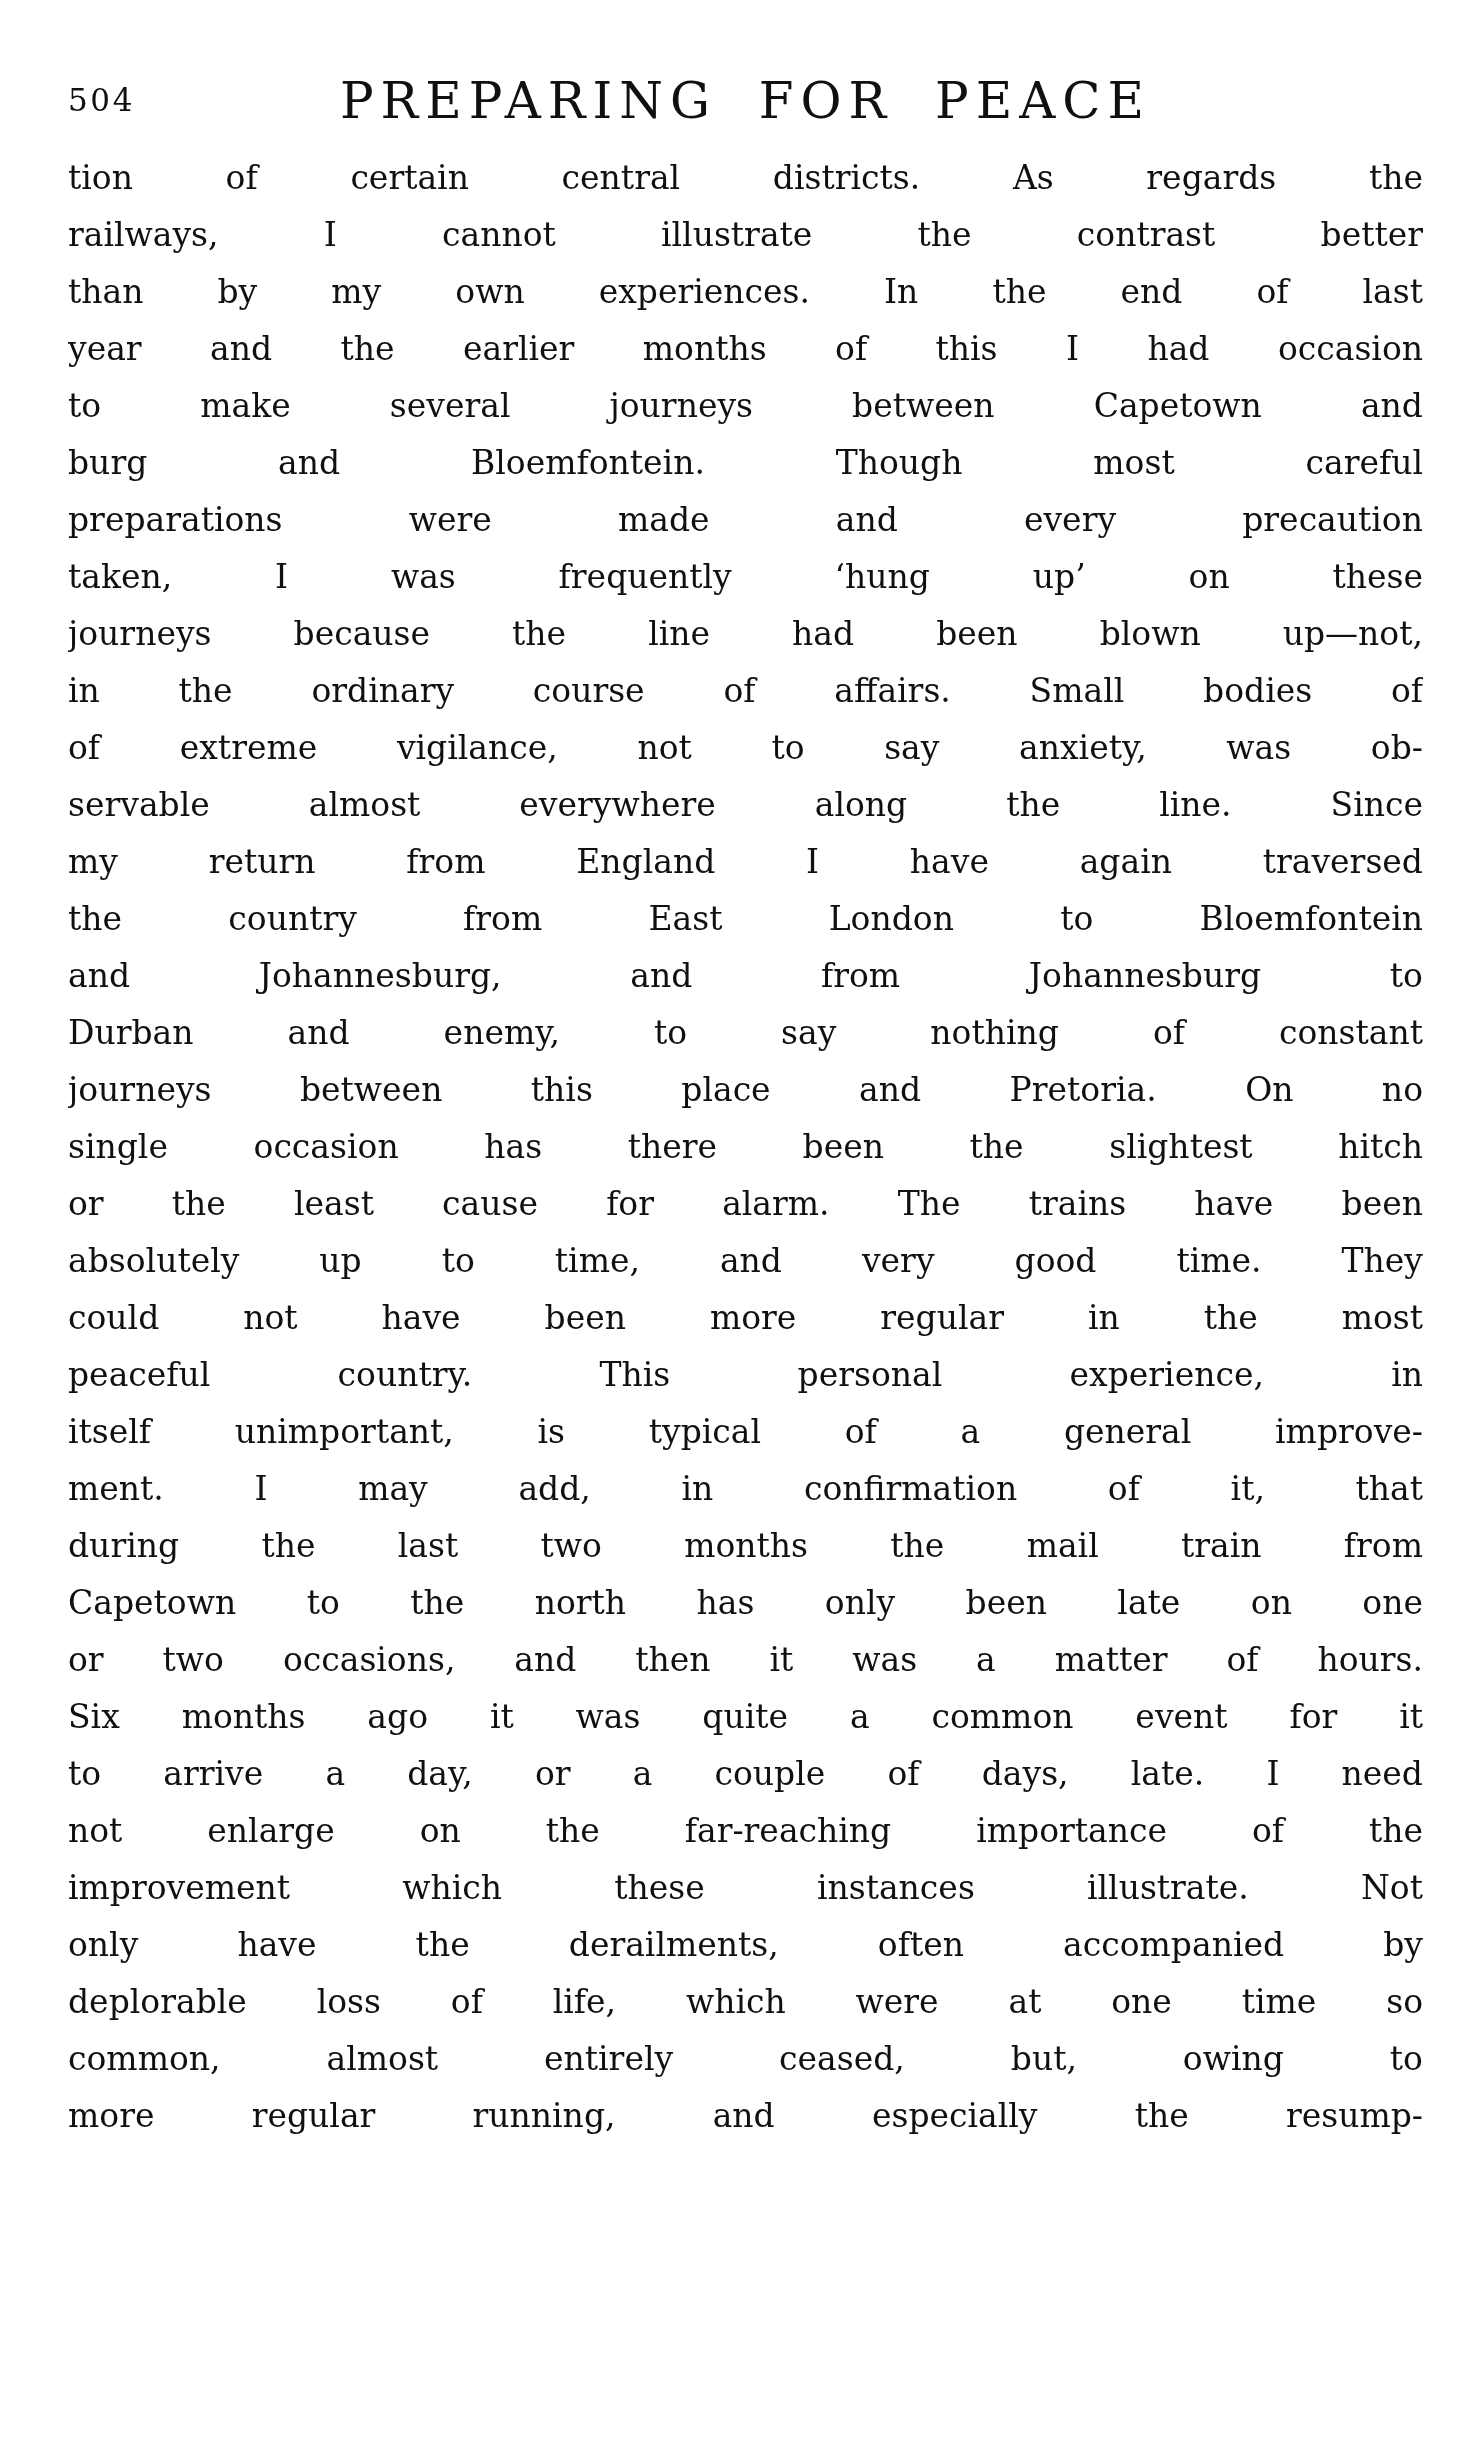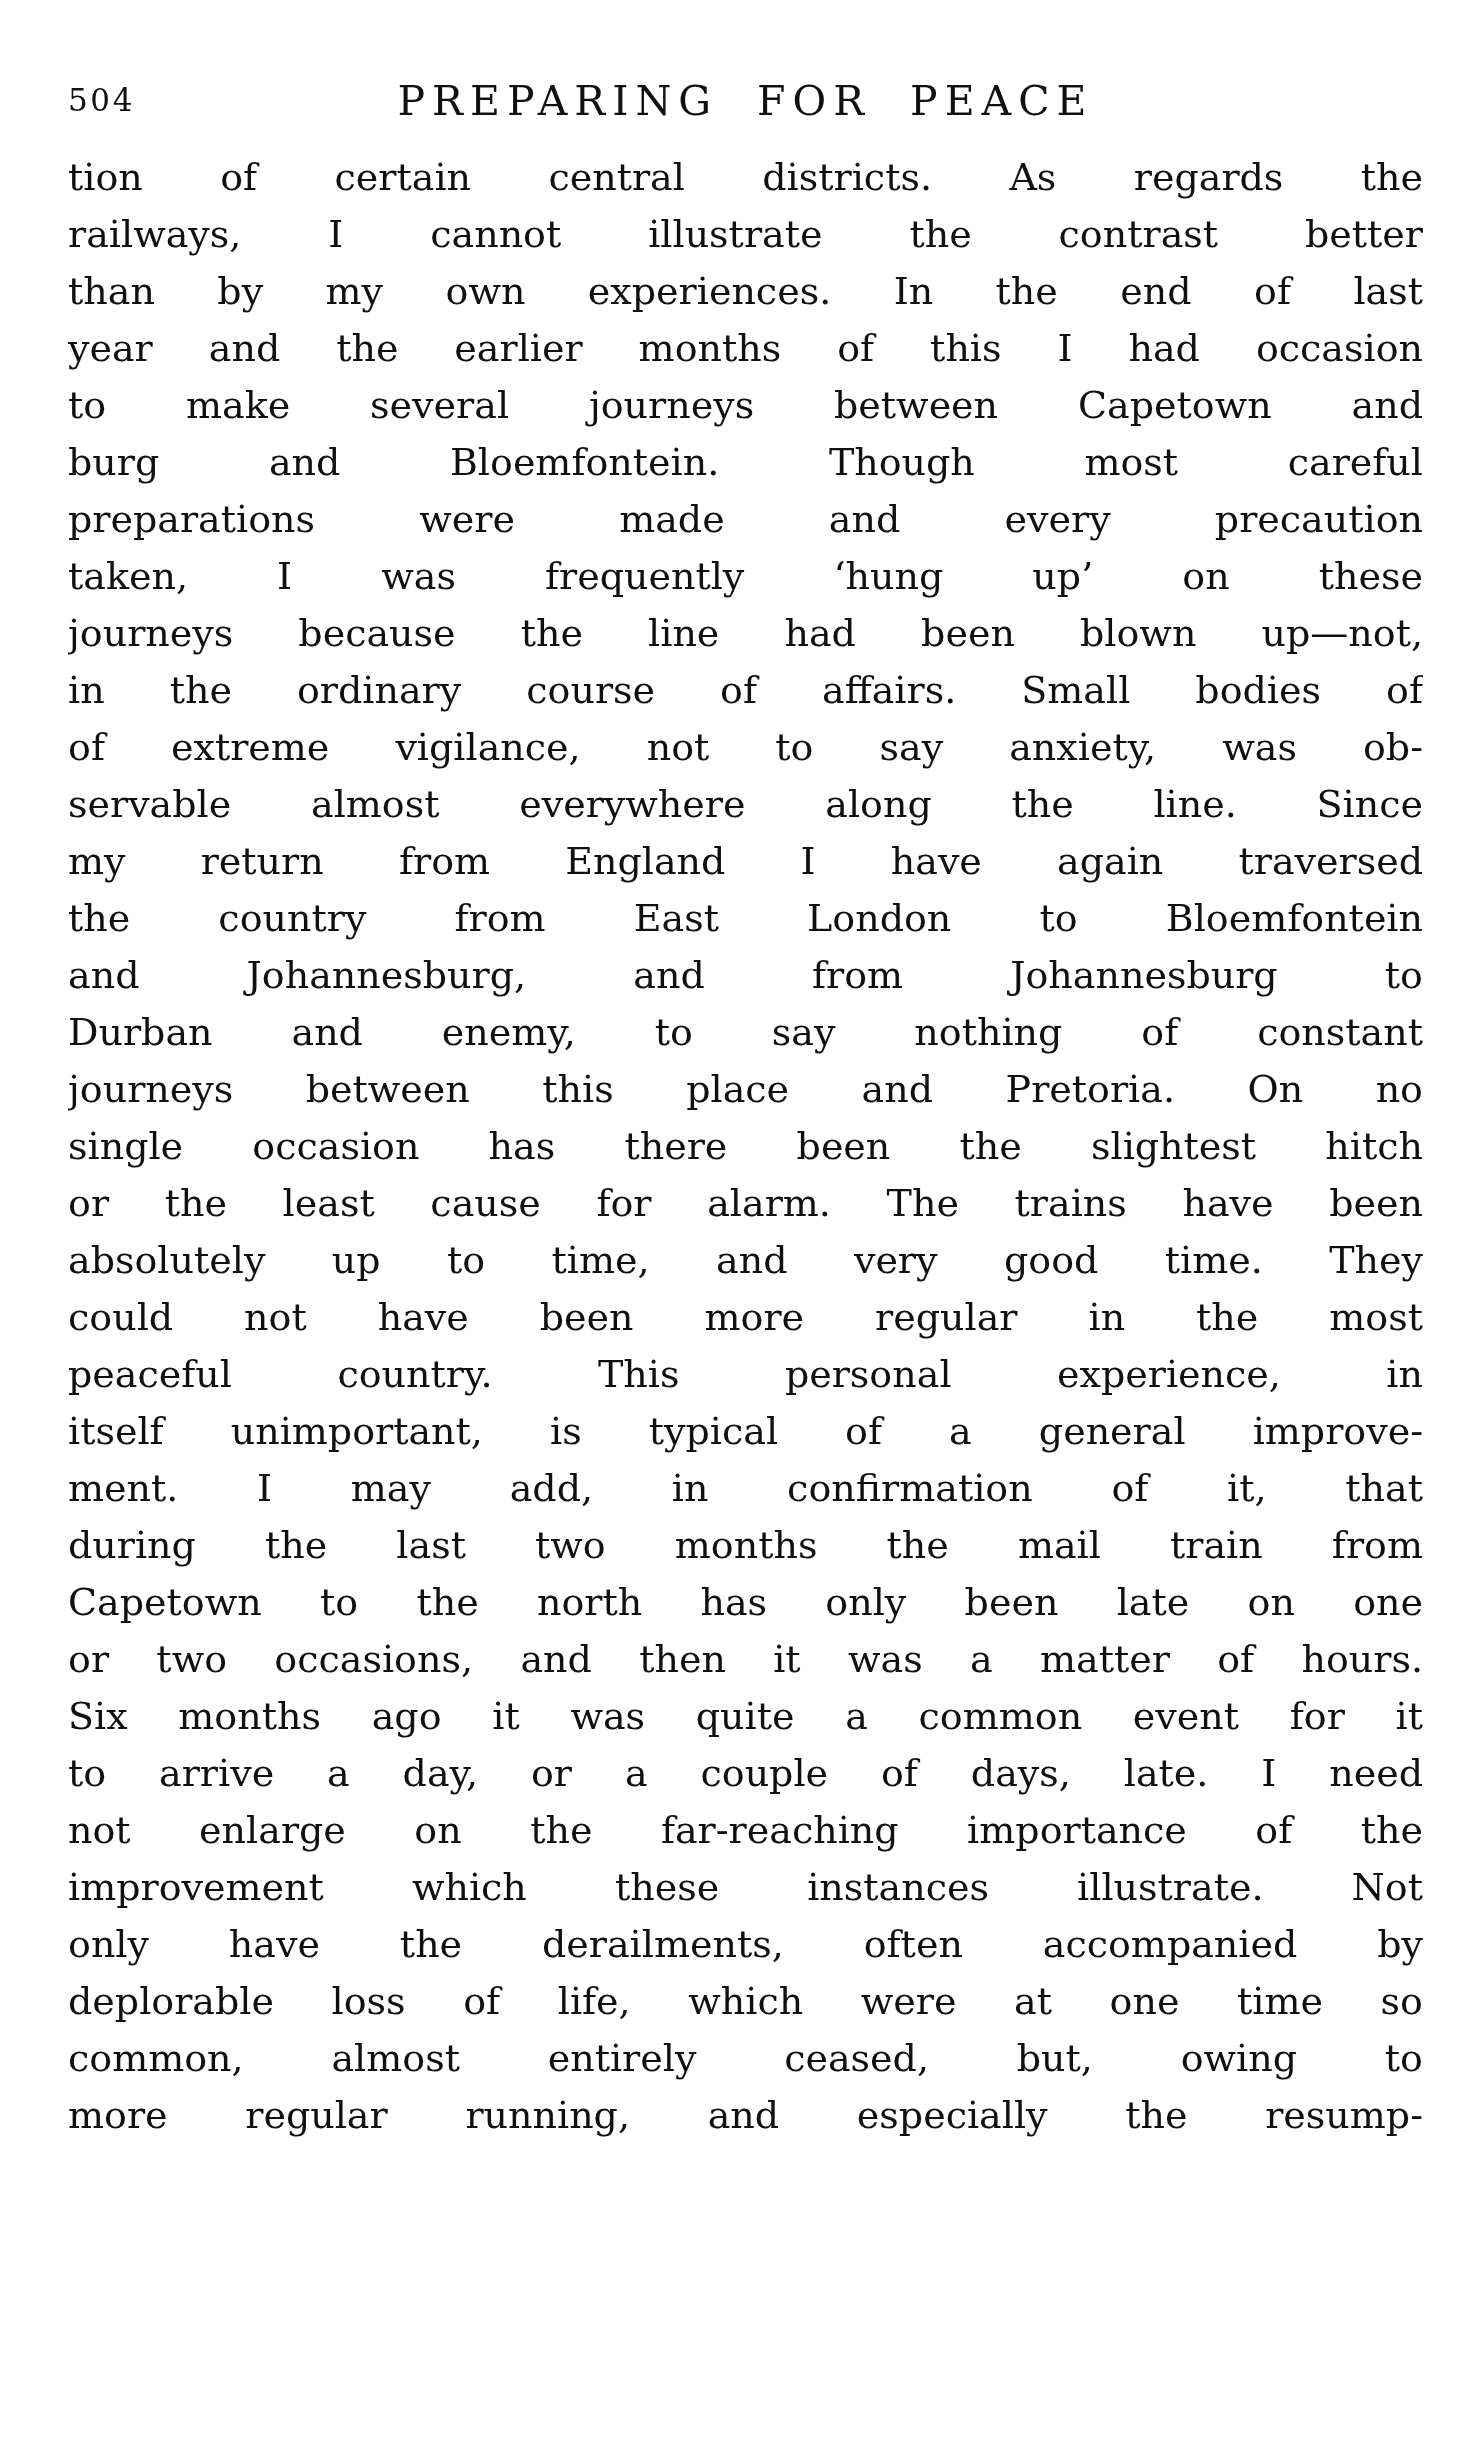--- a/index.html
+++ b/index.html
@@ -29,34 +29,34 @@
     font-size: 31px;
     line-height: 52px;
     letter-spacing: 2.6px;
   }
   .running-title {
     position: absolute;
     left: 0;
     right: 0;
     bottom: 0;
     text-align: center;
-    font-size: 41px;
+    font-size: 50px;
     line-height: 56px;
     letter-spacing: 7px;
     word-spacing: 19px;
     white-space: nowrap;
   }
   .page-body {
     position: absolute;
     top: 149px;
     left: 68px;
     width: 1355px;
   }
   .line {
-    font-size: 38px;
+    font-size: 33px;
     line-height: 57px;
     height: 57px;
     text-align: justify;
     text-align-last: justify;
     text-justify: inter-word;
     overflow: hidden;
   }
 </style>
 </head>
 <body>

